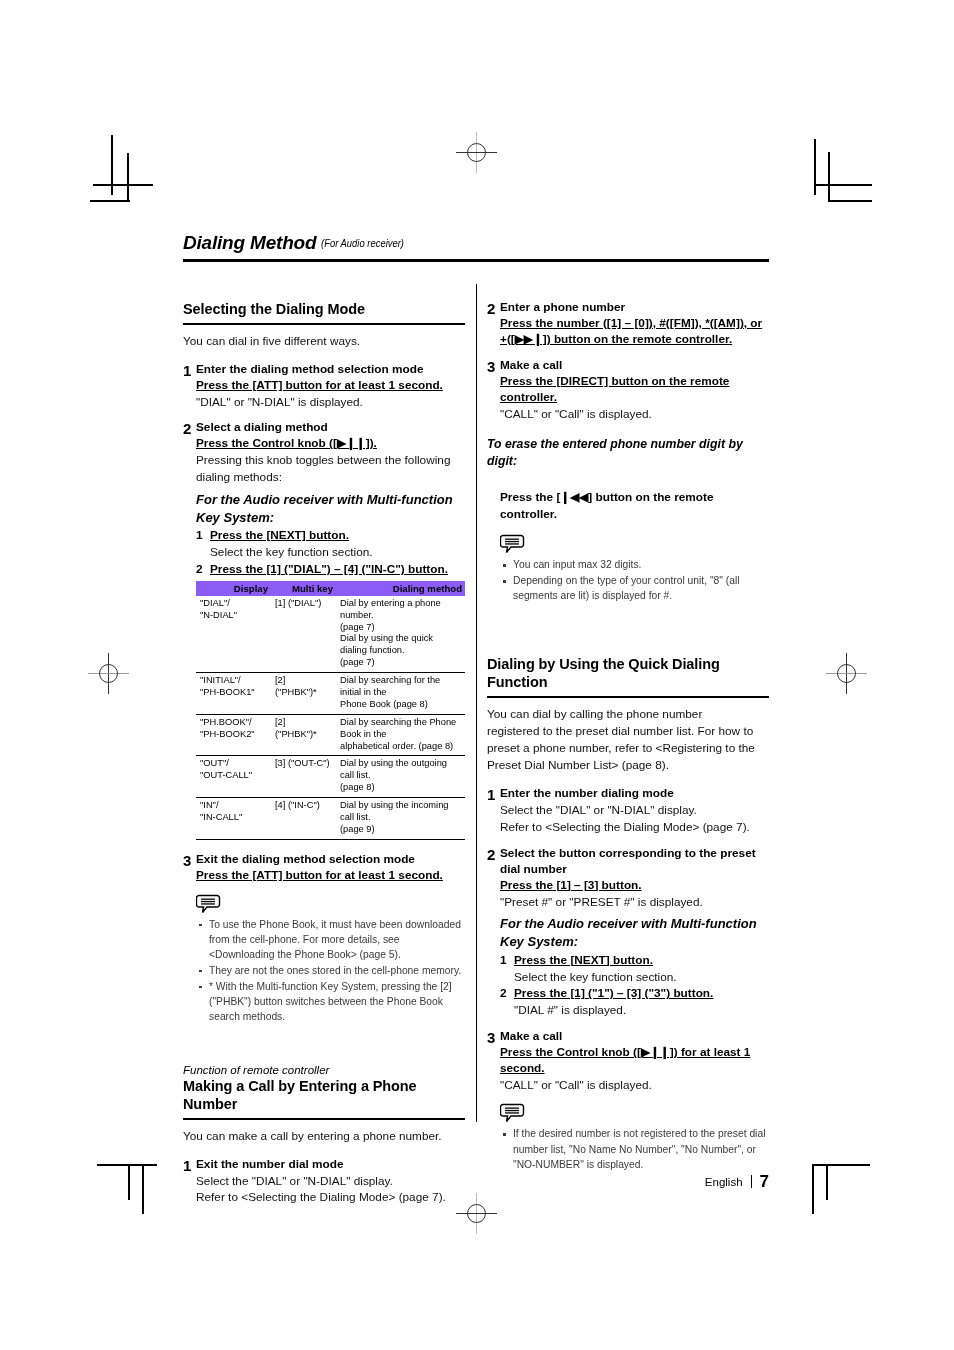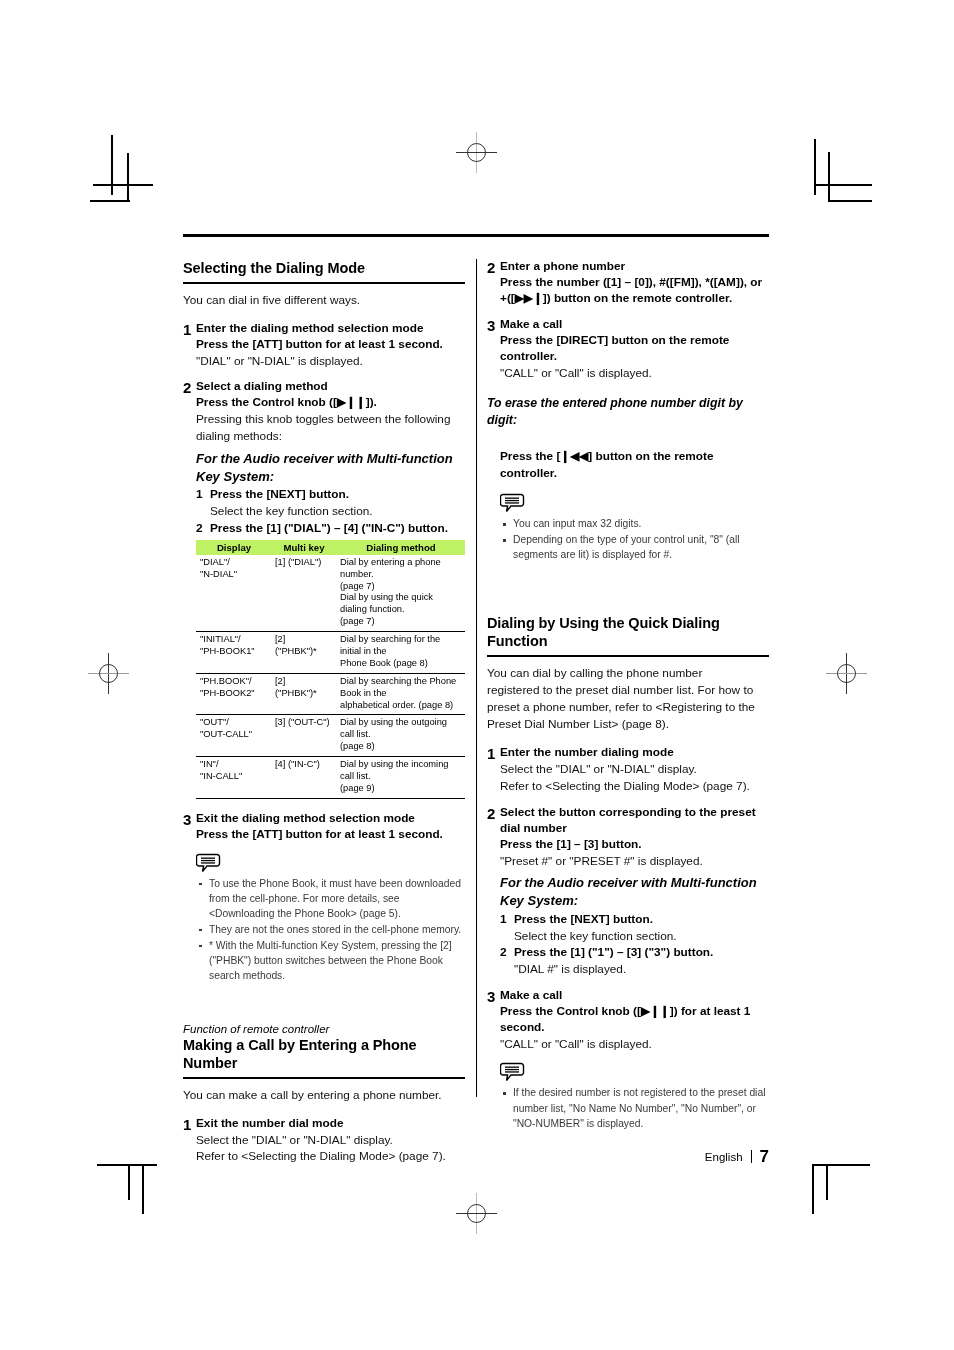--- a/index.html
+++ b/index.html
@@ -41,21 +41,21 @@
   }
   .chapter .sub{
     font-style:italic;font-size:11.5px;font-weight:normal;
     transform:scaleX(.82);display:inline-block;transform-origin:left center;
     margin-left:5px;position:relative;top:-2px;
   }
   .rule-thick{height:3px;background:#000;margin-top:2px;}
 
   
   .cols{position:relative;margin-top:22px;}
-  .col{position:absolute;top:0;width:282px;}
+  .col{position:absolute;top:16px;width:282px;}
   .col.left{left:0;}
   .col.right{left:304px;}
   .divider{
     position:absolute;left:293px;top:0;width:1px;height:838px;background:#000;
   }
 
   
   h2.sec{
     font-size:14.5px;font-weight:bold;margin:0;line-height:1.25;
     letter-spacing:-.1px;
@@ -65,40 +65,40 @@
 
   p.lead{font-size:11.8px;margin:0 0 12px 0;line-height:1.45;color:#111;}
 
   
   .step{display:flex;margin-bottom:10px;}
   .step .num{
     font-weight:bold;font-size:15px;width:13px;flex:none;line-height:1.15;
   }
   .step .body{flex:1;}
   .s-title{font-weight:bold;font-size:11.8px;line-height:1.35;}
-  .s-bold{font-weight:bold;font-size:11.8px;line-height:1.35;}
+  .s-bold{font-weight:bold;font-size:11.8px;line-height:1.35;text-decoration:underline;}
   .s-plain{font-size:11.8px;line-height:1.42;color:#111;}
   .s-italbold{font-weight:bold;font-style:italic;font-size:13px;line-height:1.4;margin-top:5px;}
 
   .substep{display:flex;margin-top:1px;}
   .substep .snum{font-weight:bold;font-size:11.8px;width:14px;flex:none;}
   .substep .sbody{flex:1;}
   .sub-indent{padding-left:14px;font-size:11.8px;line-height:1.42;color:#111;}
 
   
   .runin{font-weight:bold;font-style:italic;font-size:12.3px;line-height:1.35;margin:14px 0 20px 0;}
   .runin-body{font-weight:bold;font-size:11.8px;line-height:1.38;padding-left:13px;}
 
   
   table.meth{
     border-collapse:collapse;width:100%;margin-top:3px;font-size:9.3px;
     table-layout:fixed;
   }
   table.meth th{
-    background:#bef264;color:#000;font-weight:bold;text-align:center;
+    background:#8b5cf6;color:#000;font-weight:bold;text-align:right;
     padding:2px 3px 2px 4px;font-size:9.6px;border:0;
   }
   table.meth td{
     padding:2px 3px 3px 4px;vertical-align:top;line-height:1.28;
     border-top:.8px solid #000;
   }
   table.meth tr.first td{border-top:0;}
   table.meth tbody tr:last-child td{border-bottom:.8px solid #000;}
   table.meth td span.ln{display:block;}
   .c1{width:68px;}
@@ -167,20 +167,23 @@
       <div class="circ"></div>
   </div>
   <div class="reg" style="left:456px;top:1193px;width:41px;height:41px;">
     <div class="rv"></div>
       <div class="rh"></div>
       <div class="circ"></div>
   </div>
 
   <div class="content">
 
+    <div class="chapter">
+      <span class="ttl">Dialing Method</span><span class="sub">(For Audio receiver)</span>
+    </div>
     <div class="rule-thick"></div>
 
     <div class="cols">
       <div class="divider"></div>
 
       <div class="col left">
 
         <h2 class="sec">Selecting the Dialing Mode</h2>
         <div class="sec-rule"></div>
         <p class="lead">You can dial in five different ways.</p>

